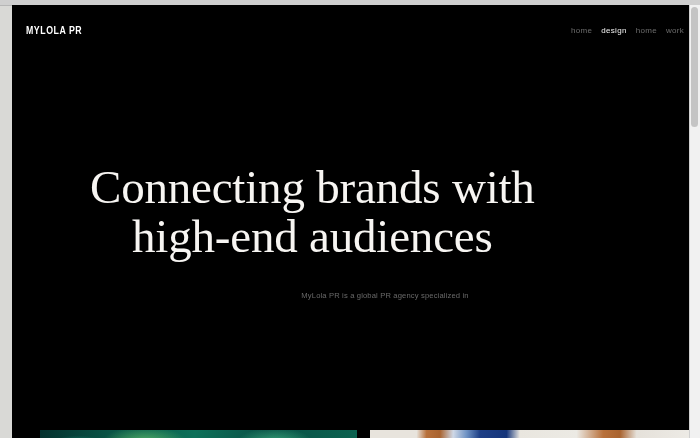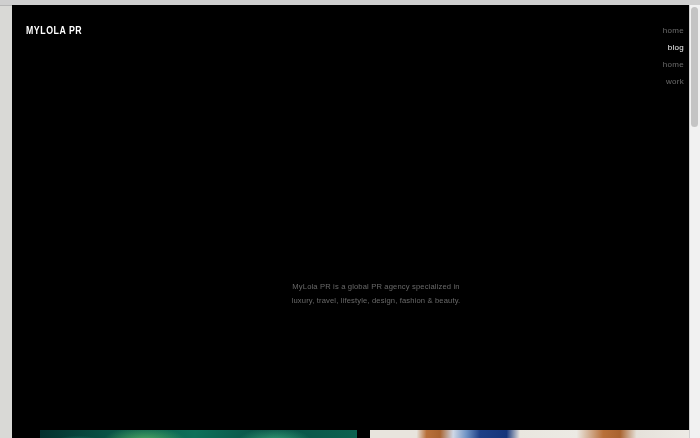--- a/index.html
+++ b/index.html
@@ -82,21 +82,21 @@
     transform: scaleX(0.88);
     transform-origin: left center;
     white-space: nowrap;
     cursor: pointer;
   }
   #main-nav {
     position: absolute;
     right: 18px;
     top: 22px;
     display: flex;
-    flex-direction: column;
+    flex-direction: row;
     align-items: flex-end;
     gap: 9px;
   }
   .nav-link {
     color: #6d6d6d;
     font-family: "Liberation Sans", sans-serif;
     font-size: 8px;
     letter-spacing: 0.3px;
     text-decoration: none;
     line-height: 1;
@@ -133,21 +133,21 @@
   #hero-subtitle {
     position: absolute;
     left: 257px;
     top: 268px;
     width: 200px;
     color: #6a6a6a;
     font-family: "Liberation Sans", sans-serif;
     font-size: 7.6px;
     line-height: 1.85;
     letter-spacing: 0.15px;
-    margin: 7px;
+    margin: 16px;
   }
   #hero-subtitle .subtitle-line {
     display: block;
     white-space: nowrap;
   }
 
   
   #gallery-strip {
     position: absolute;
     left: 0;
@@ -201,33 +201,36 @@
   <div id="chrome-strip"></div>
 
   <div id="page">
 
     <header id="site-header">
 
       <div id="brand-logo">MYLOLA PR</div>
 
       <nav id="main-nav">
         <a class="nav-link" href="#">home</a>
-        <a class="nav-link is-active" href="#">blog</a>
+        <a class="nav-link is-active" href="#">design</a>
         <a class="nav-link" href="#">home</a>
         <a class="nav-link" href="#">work</a>
       </nav>
 
     </header>
 
     <section id="hero">
 
+      <h1 id="hero-headline">
+        <span class="headline-line">Connecting brands with</span>
+        <span class="headline-line">high-end audiences</span>
+      </h1>
 
       <p id="hero-subtitle">
         <span class="subtitle-line">MyLola PR is a global PR agency specialized in</span>
-        <span class="subtitle-line">luxury, travel, lifestyle, design, fashion &amp; beauty.</span>
       </p>
 
     </section>
 
     <div id="gallery-strip">
       <div class="gallery-tile" id="gallery-tile-emerald"></div>
       <div class="gallery-tile" id="gallery-tile-portrait"></div>
     </div>
 
   </div>

